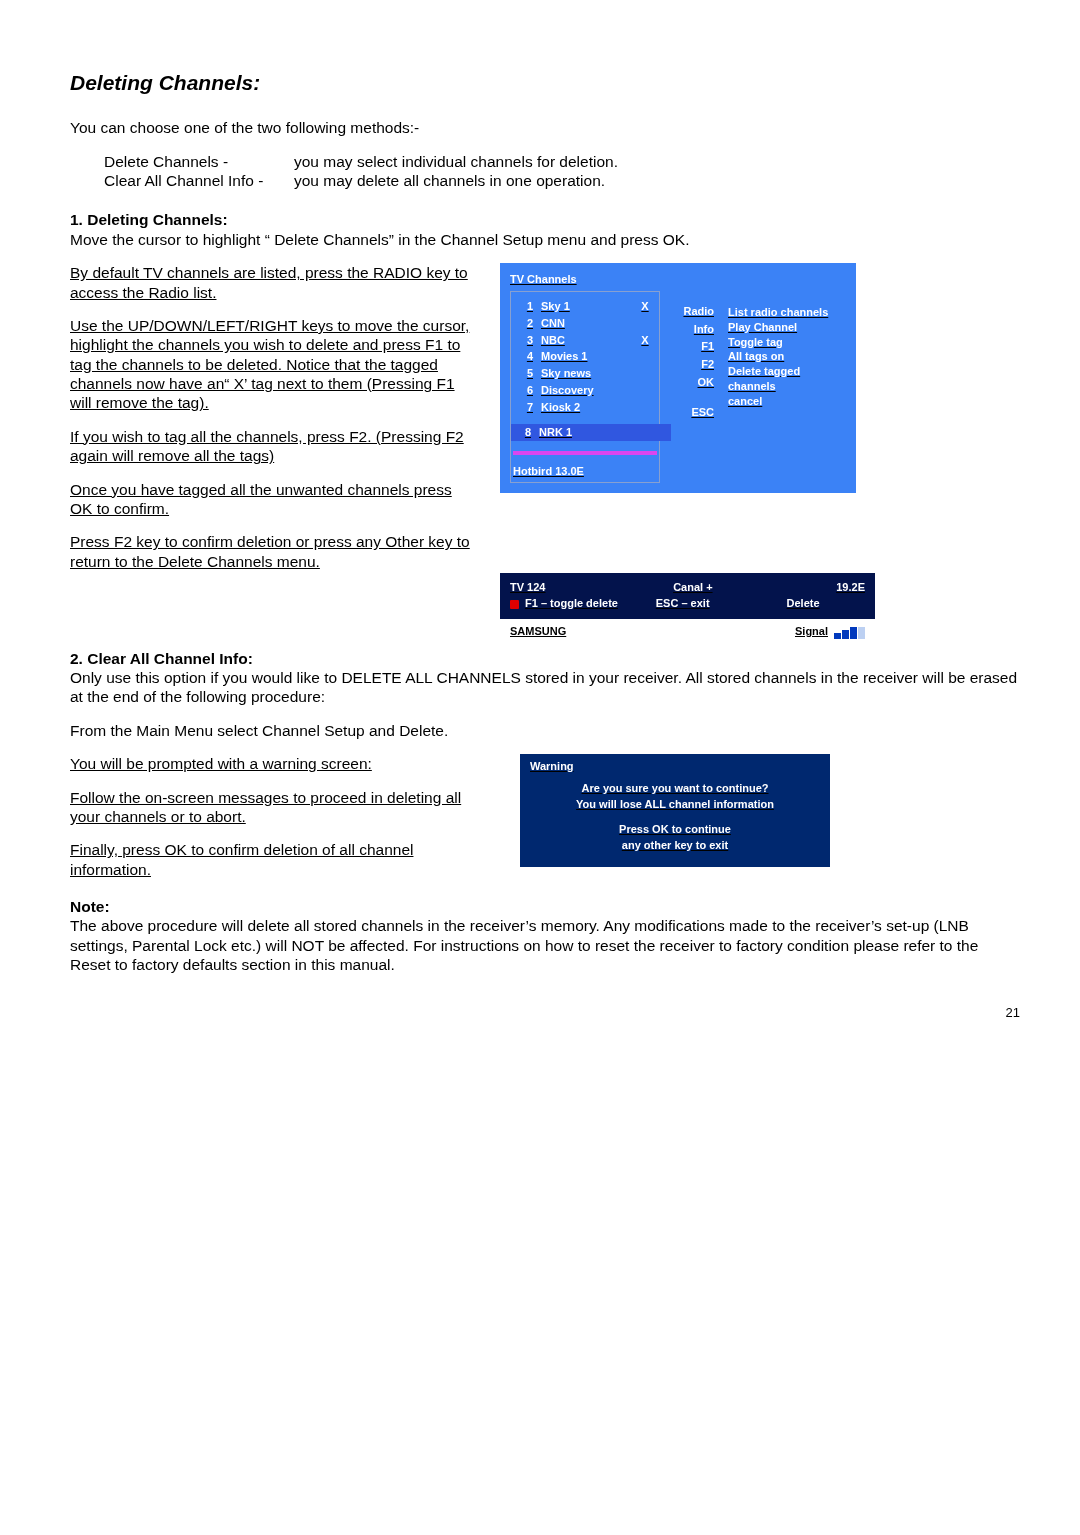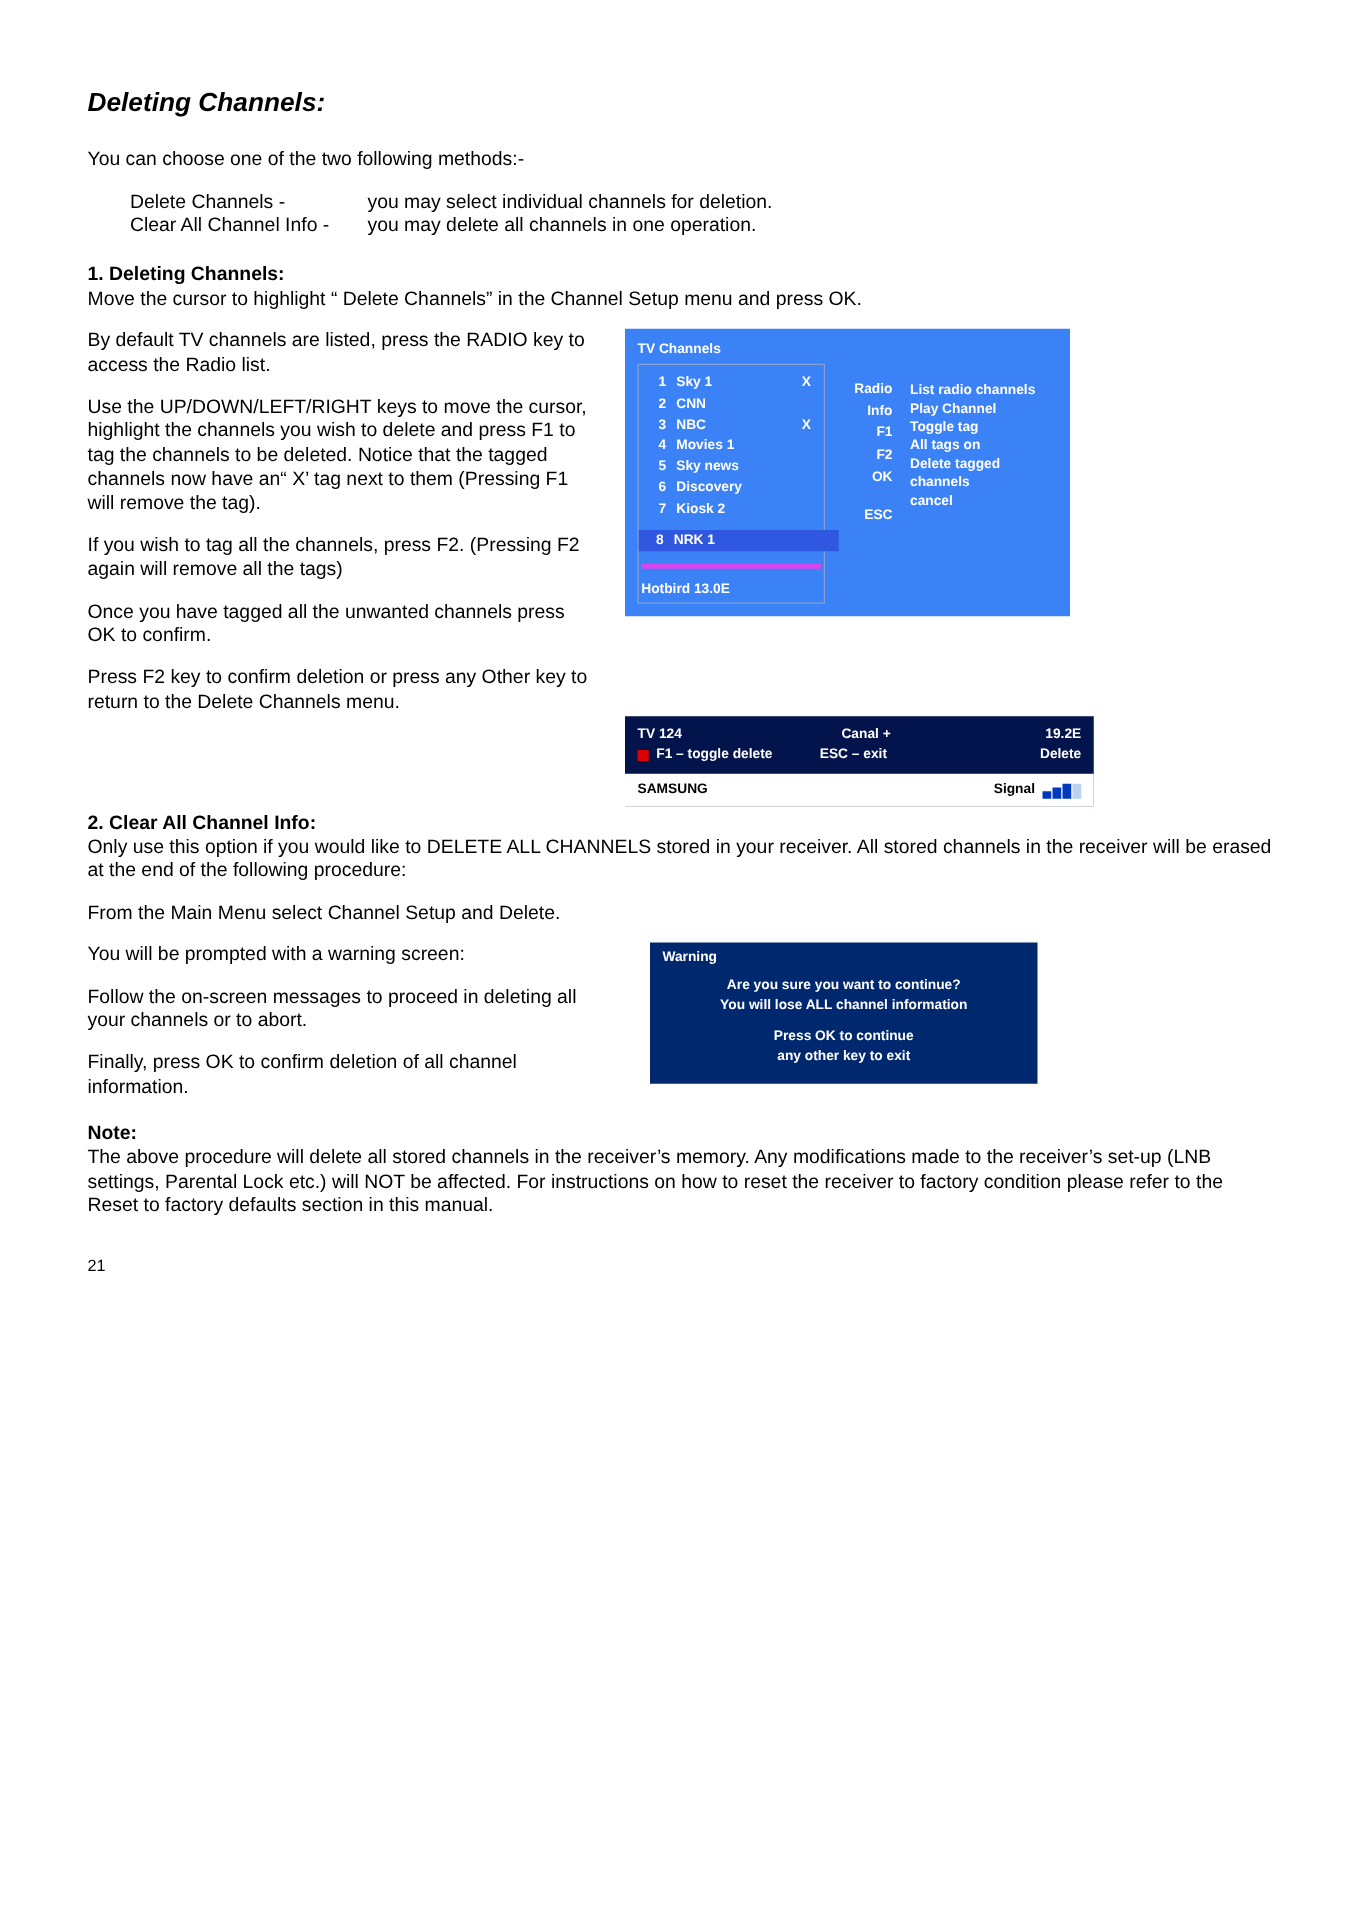--- a/index.html
+++ b/index.html
@@ -26,20 +26,21 @@
   .methods-label { width: 190px; }
   .sub-head {
     font-weight: bold;
     margin-top: 4px;
     margin-bottom: 0px;
   }
   .two-col {
     display: flex;
     gap: 30px;
     align-items: flex-start;
+    text-decoration: underline;
   }
   .col-text { flex: 1; max-width: 400px; }
   .col-ui { width: 390px; flex: none; }
 
   
   .panel {
     background: #3b82f6;
     color: #fff;
     font-family: Arial, Helvetica, sans-serif;
     font-size: 11px;
@@ -82,21 +83,21 @@
     margin-top: 10px;
   }
   .osd-top{ display:flex; padding:8px 10px 2px 10px; }
   .osd-top .id {flex:1}
   .osd-top .ch {flex:1}
   .osd-top .deg{ text-align:right;}
   .osd-sub{ display:flex; padding:0 10px 8px 10px; align-items:center;}
   .red-dot{ width:9px; height:9px; background:#d00; display:inline-block; margin-right:6px; border-radius:1px;}
   .osd-sub .f1 {flex:1}
   .osd-sub .esc {flex:1}
-  .osd-sub .del { text-align:right; flex:0.6;}
+  .osd-sub .del { text-align:left; flex:0.6;}
   .osd-bottom{ background:#fff; color:#000; display:flex; padding:6px 10px; align-items:flex-end;}
   .osd-bottom .brand{flex:1}
   .osd-bottom .sig-label{margin-right:6px;}
   .sig-bars { display:flex; gap:1px; align-items:flex-end;}
   .sig-bars span{ width:7px; background:#0139bd; display:block;}
   .sig-bars span:nth-child(1){height:6px;}
   .sig-bars span:nth-child(2){height:9px;}
   .sig-bars span:nth-child(3){height:12px;}
   .sig-bars span:nth-child(4){height:12px; background:#bcd0f2;}
 
@@ -109,21 +110,21 @@
     width:310px;
     box-sizing:border-box;
     padding:6px 0 12px 0;
     text-align:center;
     margin-left:20px;
   }
   .warn-title{ text-align:left; padding:0 10px 6px 10px;}
   .warn-line{ margin:2px 0;}
   .warn-gap{ height:8px;}
 
-  .page-num{ text-align:left; font-size:13px; margin-top:30px;}
+  .page-num{ text-align:right; font-size:13px; margin-top:30px;}
 </style>
 </head>
 <body>
 
 <div class="heading">Deleting Channels:</div>
 
 <p>You can choose one of the two following methods:-</p>
 
 <div class="methods">
   <div class="methods-row">

